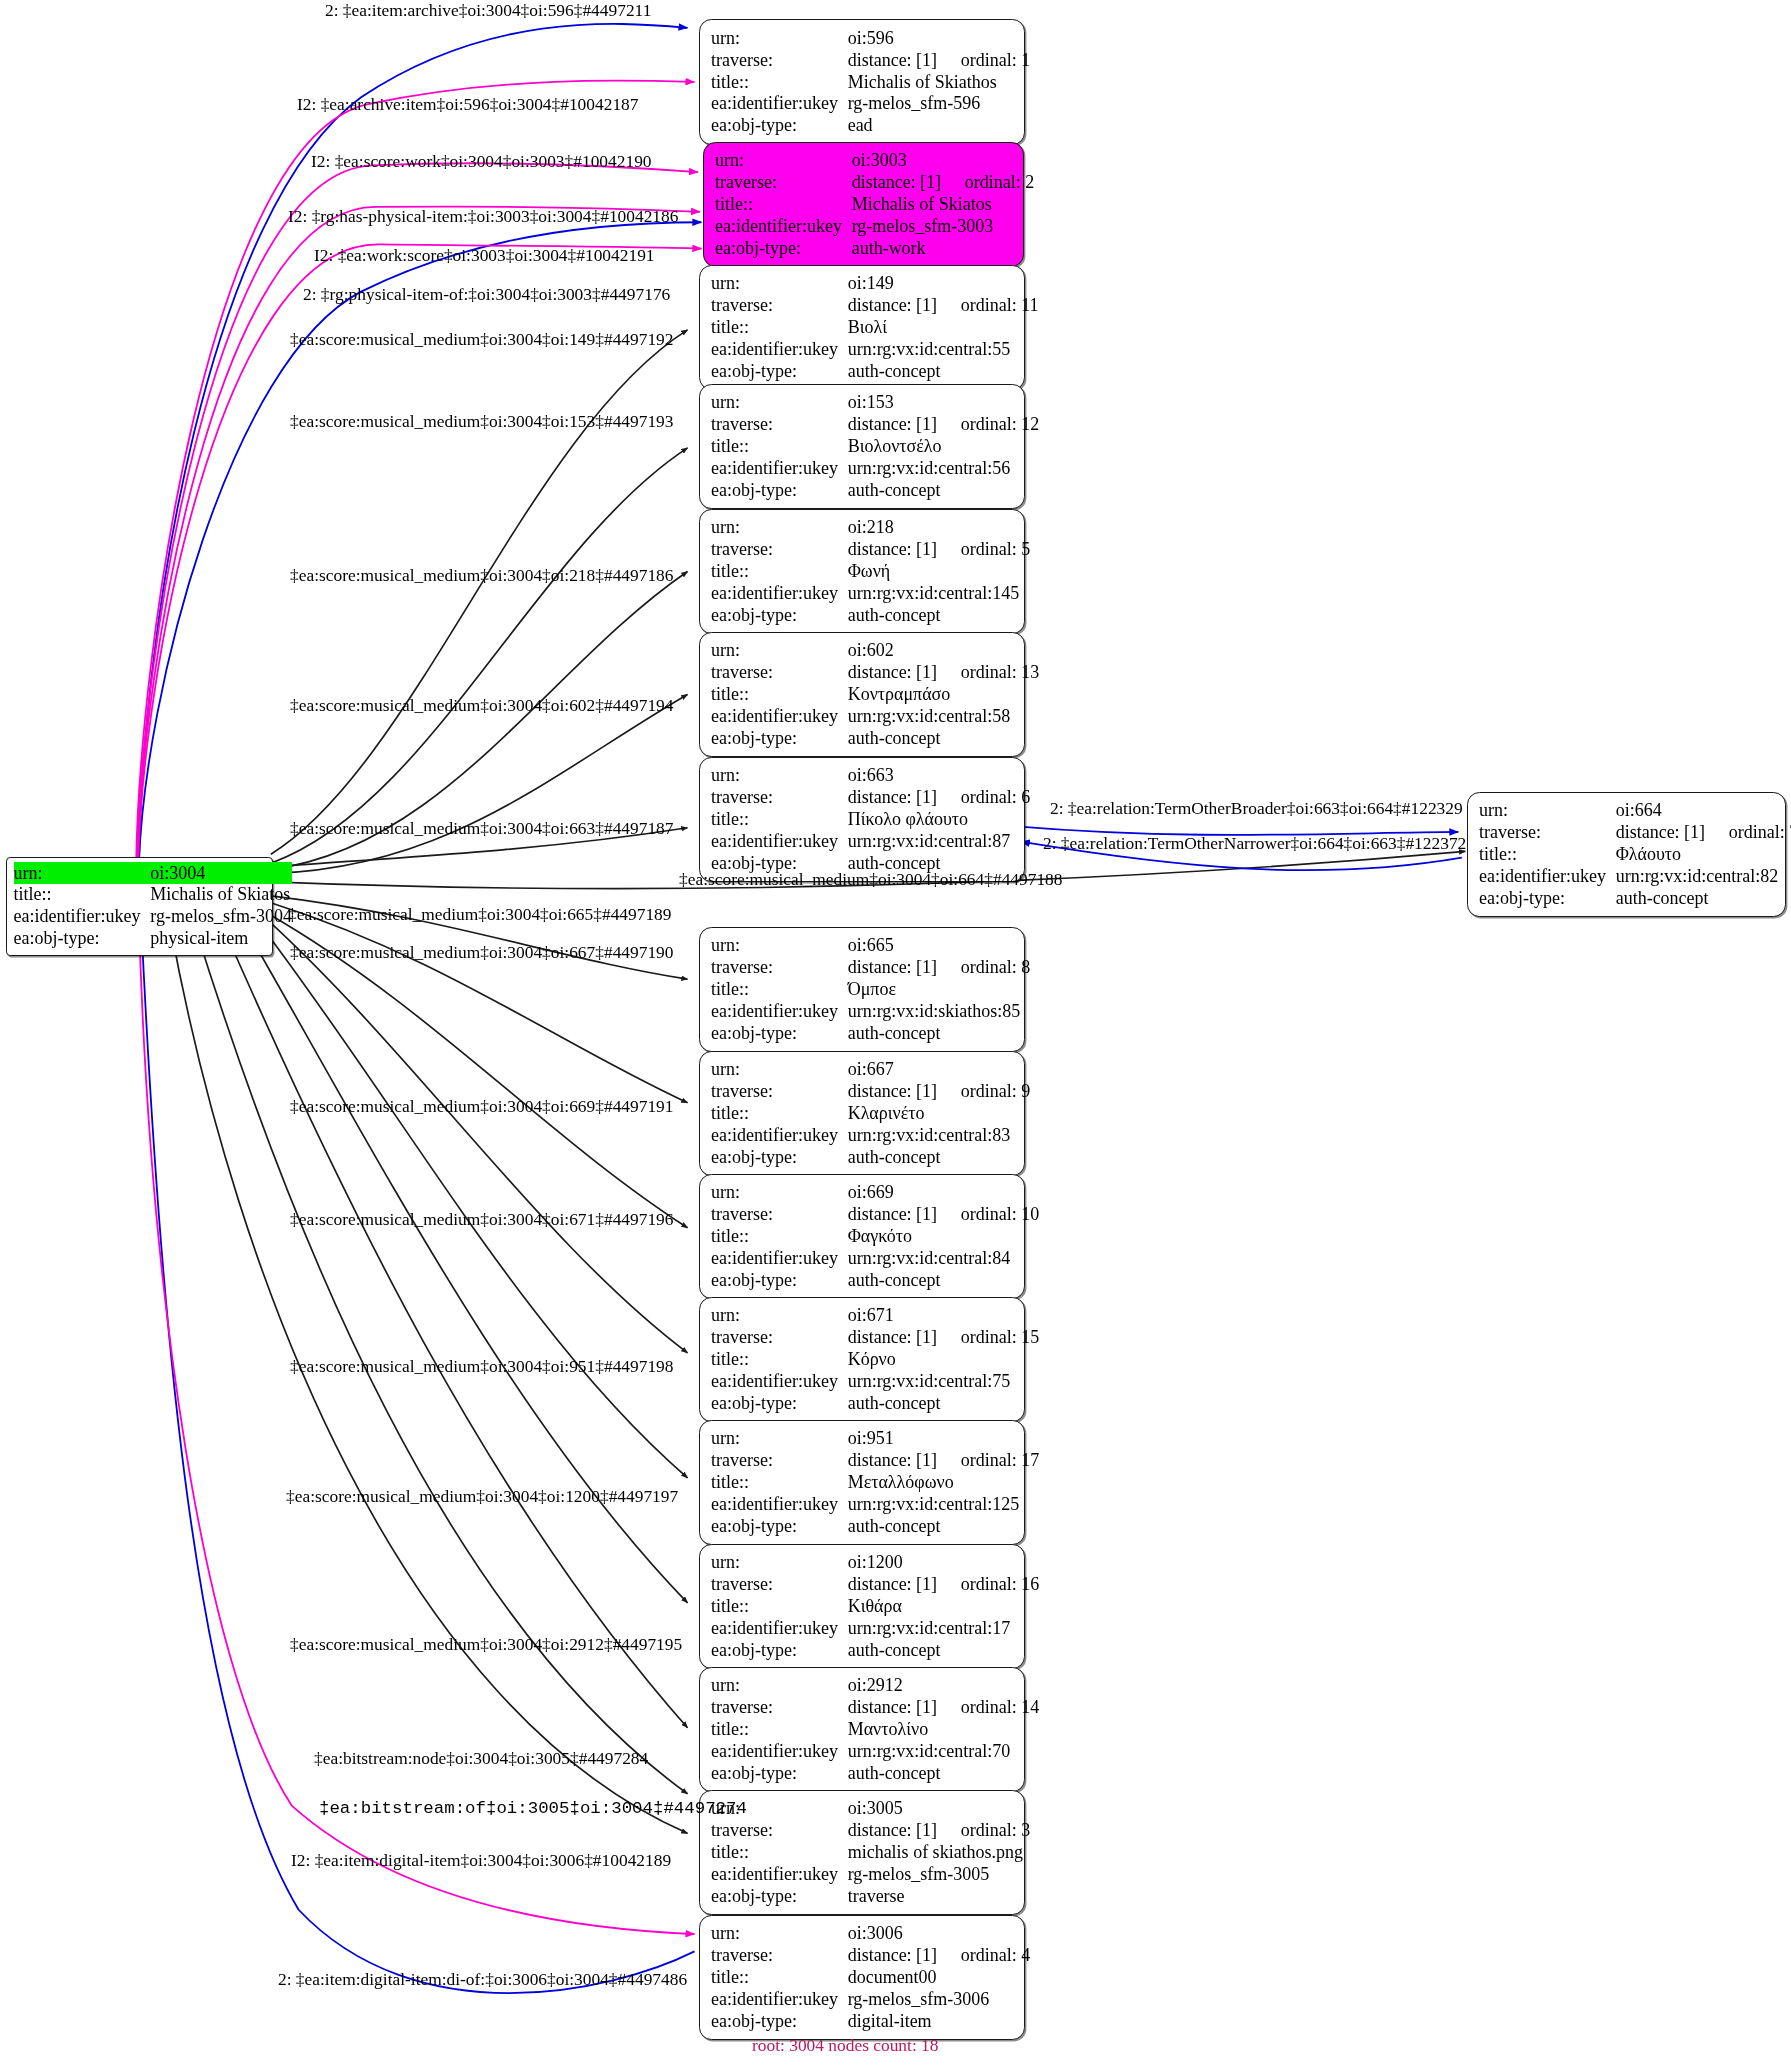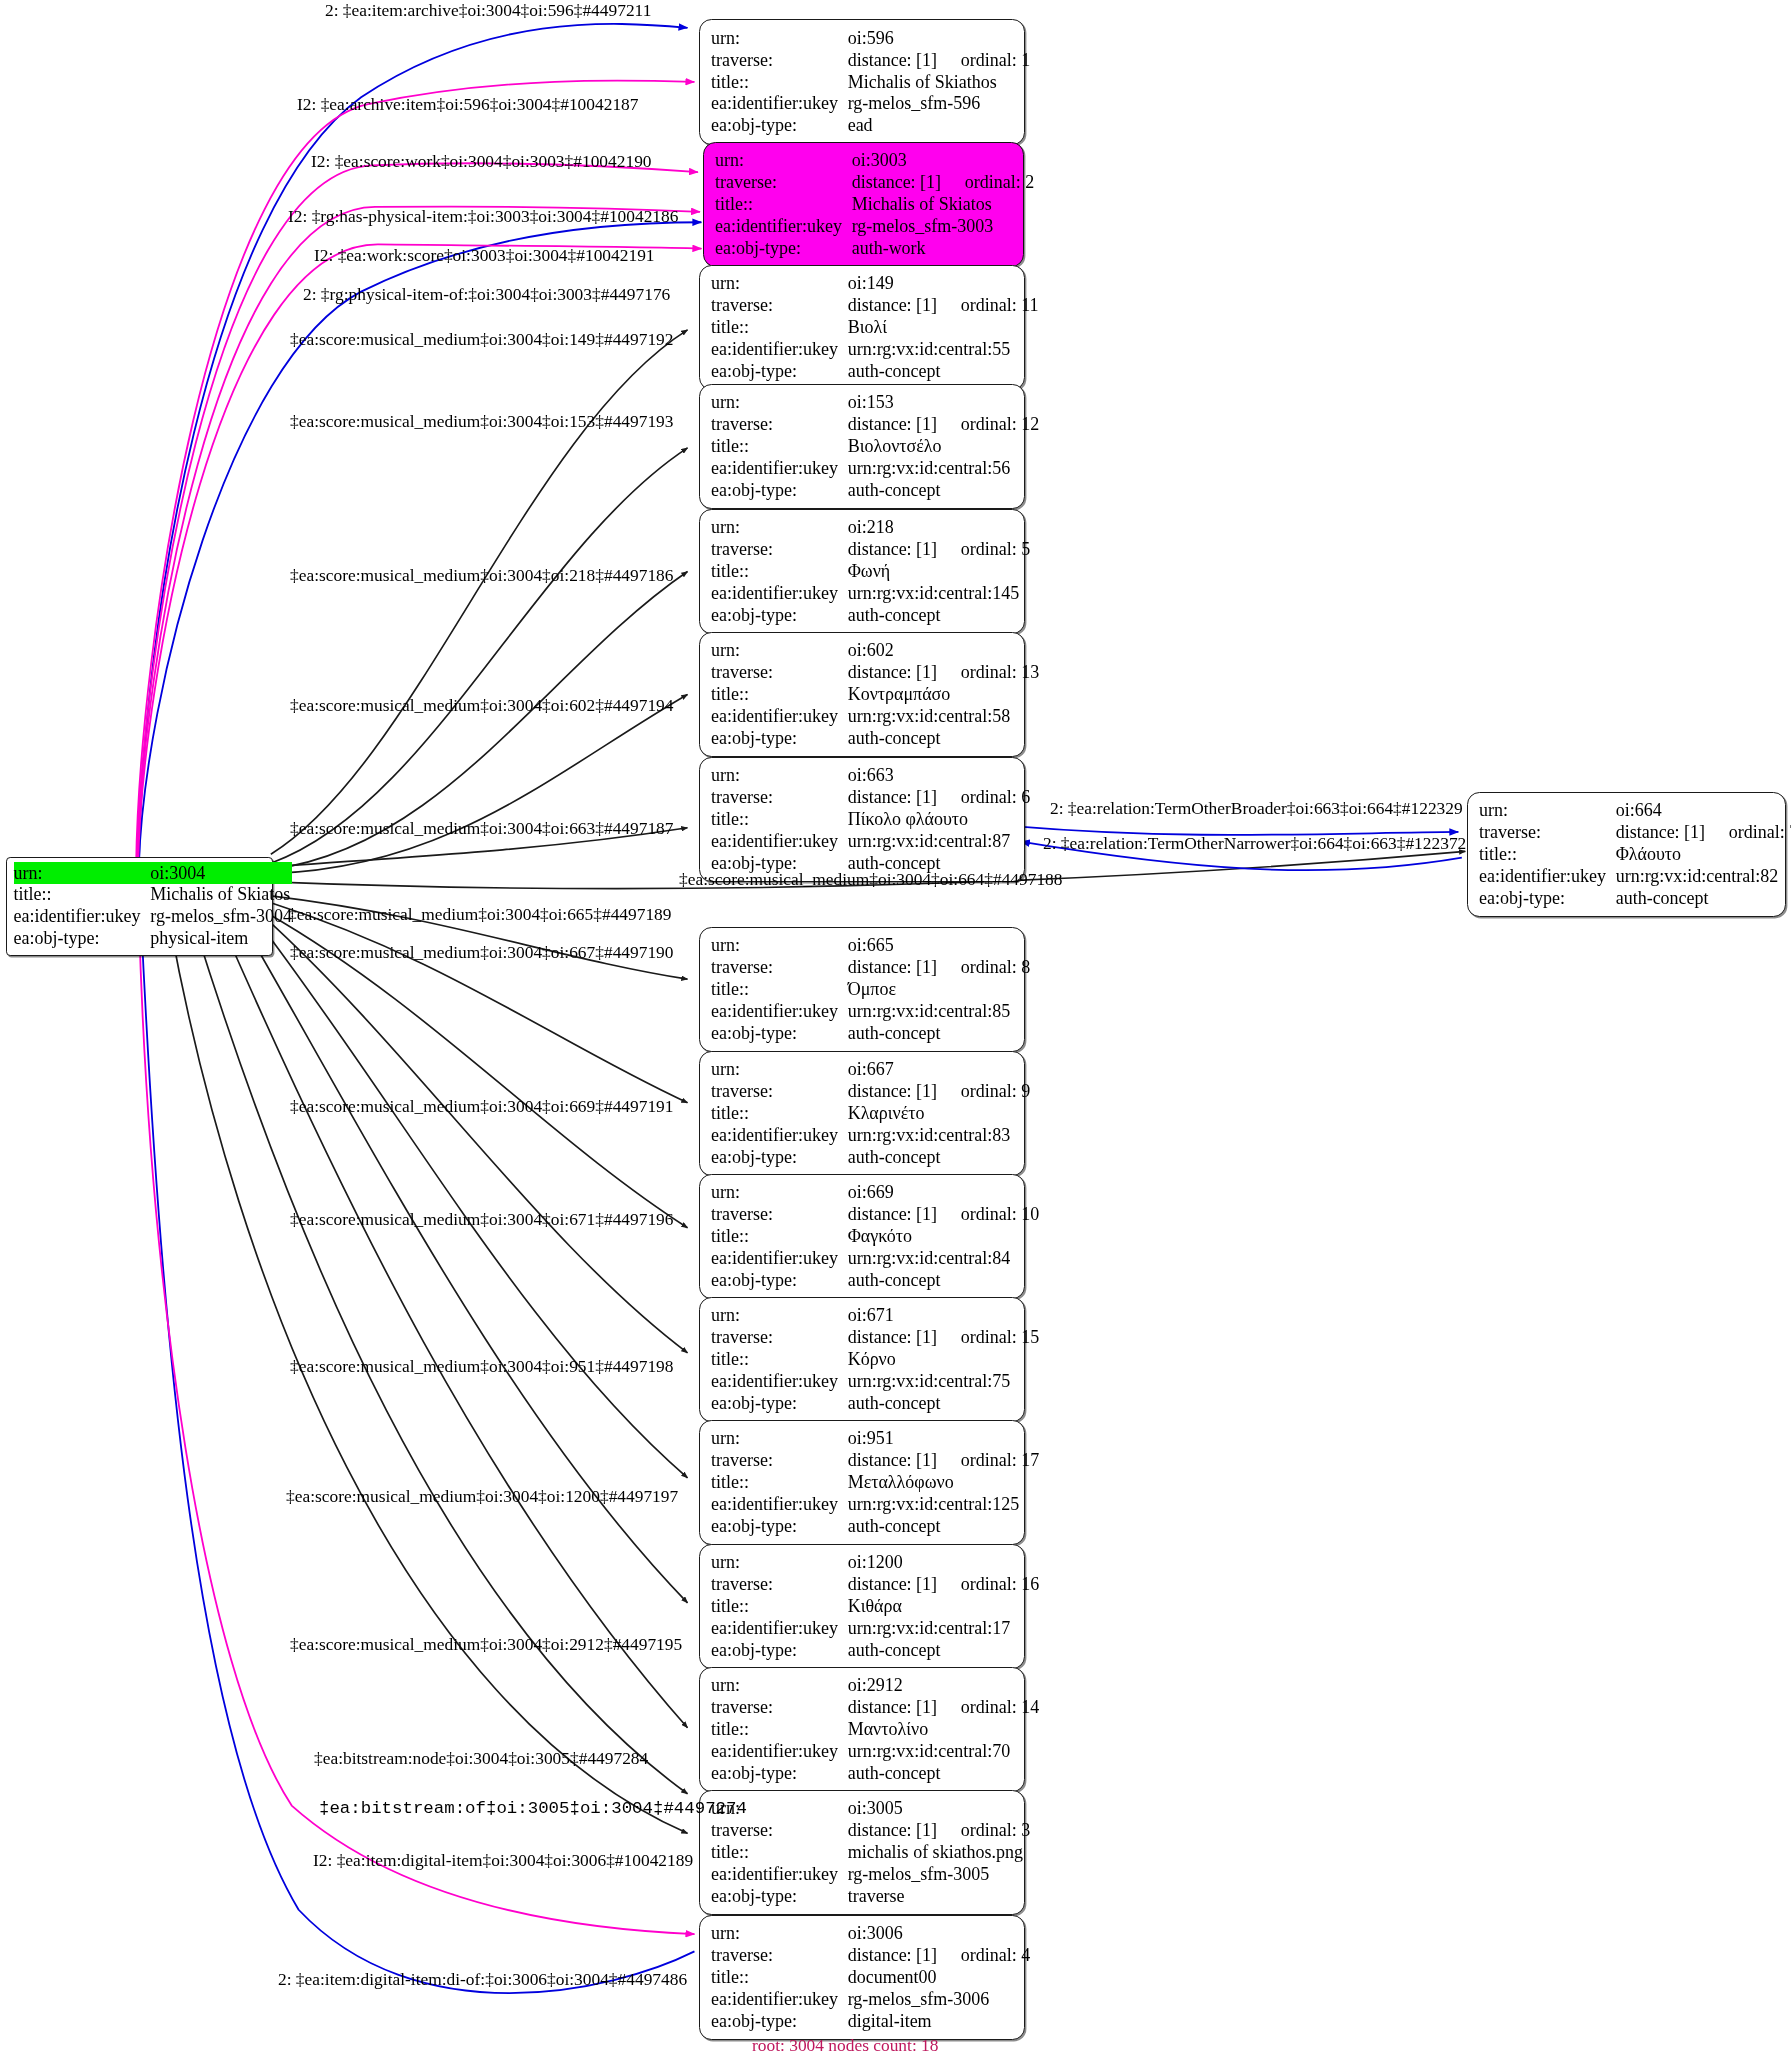--- a/index.html
+++ b/index.html
@@ -396,21 +396,21 @@
         <td class="v trav">
           <span>distance: [1]</span><span class="ord">ordinal: 8</span>
         </td>
       </tr>
       <tr>
         <td class="k">title::</td>
         <td class="v">Όμποε</td>
       </tr>
       <tr>
         <td class="k">ea:identifier:ukey</td>
-        <td class="v">urn:rg:vx:id:central:85</td>
+        <td class="v">urn:rg:vx:id:skiathos:85</td>
       </tr>
       <tr>
         <td class="k">ea:obj-type:</td>
         <td class="v">auth-concept</td>
       </tr>
     </tbody>
       </table>
   </div>
 
   <div class="node" style="left:699px; top:1051px; width:326px;">
@@ -661,19 +661,19 @@
   <div class="edge-label" style="left:679px; top:871px;">‡ea:score:musical_medium‡oi:3004‡oi:664‡#4497188</div>
   <div class="edge-label" style="left:288px; top:906px;">‡ea:score:musical_medium‡oi:3004‡oi:665‡#4497189</div>
   <div class="edge-label" style="left:290px; top:944px;">‡ea:score:musical_medium‡oi:3004‡oi:667‡#4497190</div>
   <div class="edge-label" style="left:290px; top:1081px;margin-top:17px;">‡ea:score:musical_medium‡oi:3004‡oi:669‡#4497191</div>
   <div class="edge-label" style="left:290px; top:1211px;">‡ea:score:musical_medium‡oi:3004‡oi:671‡#4497196</div>
   <div class="edge-label" style="left:290px; top:1358px;">‡ea:score:musical_medium‡oi:3004‡oi:951‡#4497198</div>
   <div class="edge-label" style="left:286px; top:1488px;">‡ea:score:musical_medium‡oi:3004‡oi:1200‡#4497197</div>
   <div class="edge-label" style="left:290px; top:1636px;">‡ea:score:musical_medium‡oi:3004‡oi:2912‡#4497195</div>
   <div class="edge-label" style="left:314px; top:1750px;">‡ea:bitstream:node‡oi:3004‡oi:3005‡#4497284</div>
   <div class="edge-label" style="left:319px; top:1800px;font-family:Liberation Mono, monospace;">‡ea:bitstream:of‡oi:3005‡oi:3004‡#4497274</div>
-  <div class="edge-label" style="left:313px; top:1852px;">I2: ‡ea:item:digital-item‡oi:3004‡oi:3006‡#10042189</div>
+  <div class="edge-label" style="left:291px; top:1852px;">I2: ‡ea:item:digital-item‡oi:3004‡oi:3006‡#10042189</div>
   <div class="edge-label" style="left:278px; top:1971px;">2: ‡ea:item:digital-item:di-of:‡oi:3006‡oi:3004‡#4497486</div>
 
   <div class="footer" style="left:752px; top:2035px;">root: 3004 nodes count: 18</div>
 
 </div>
 
 
 </body></html>

